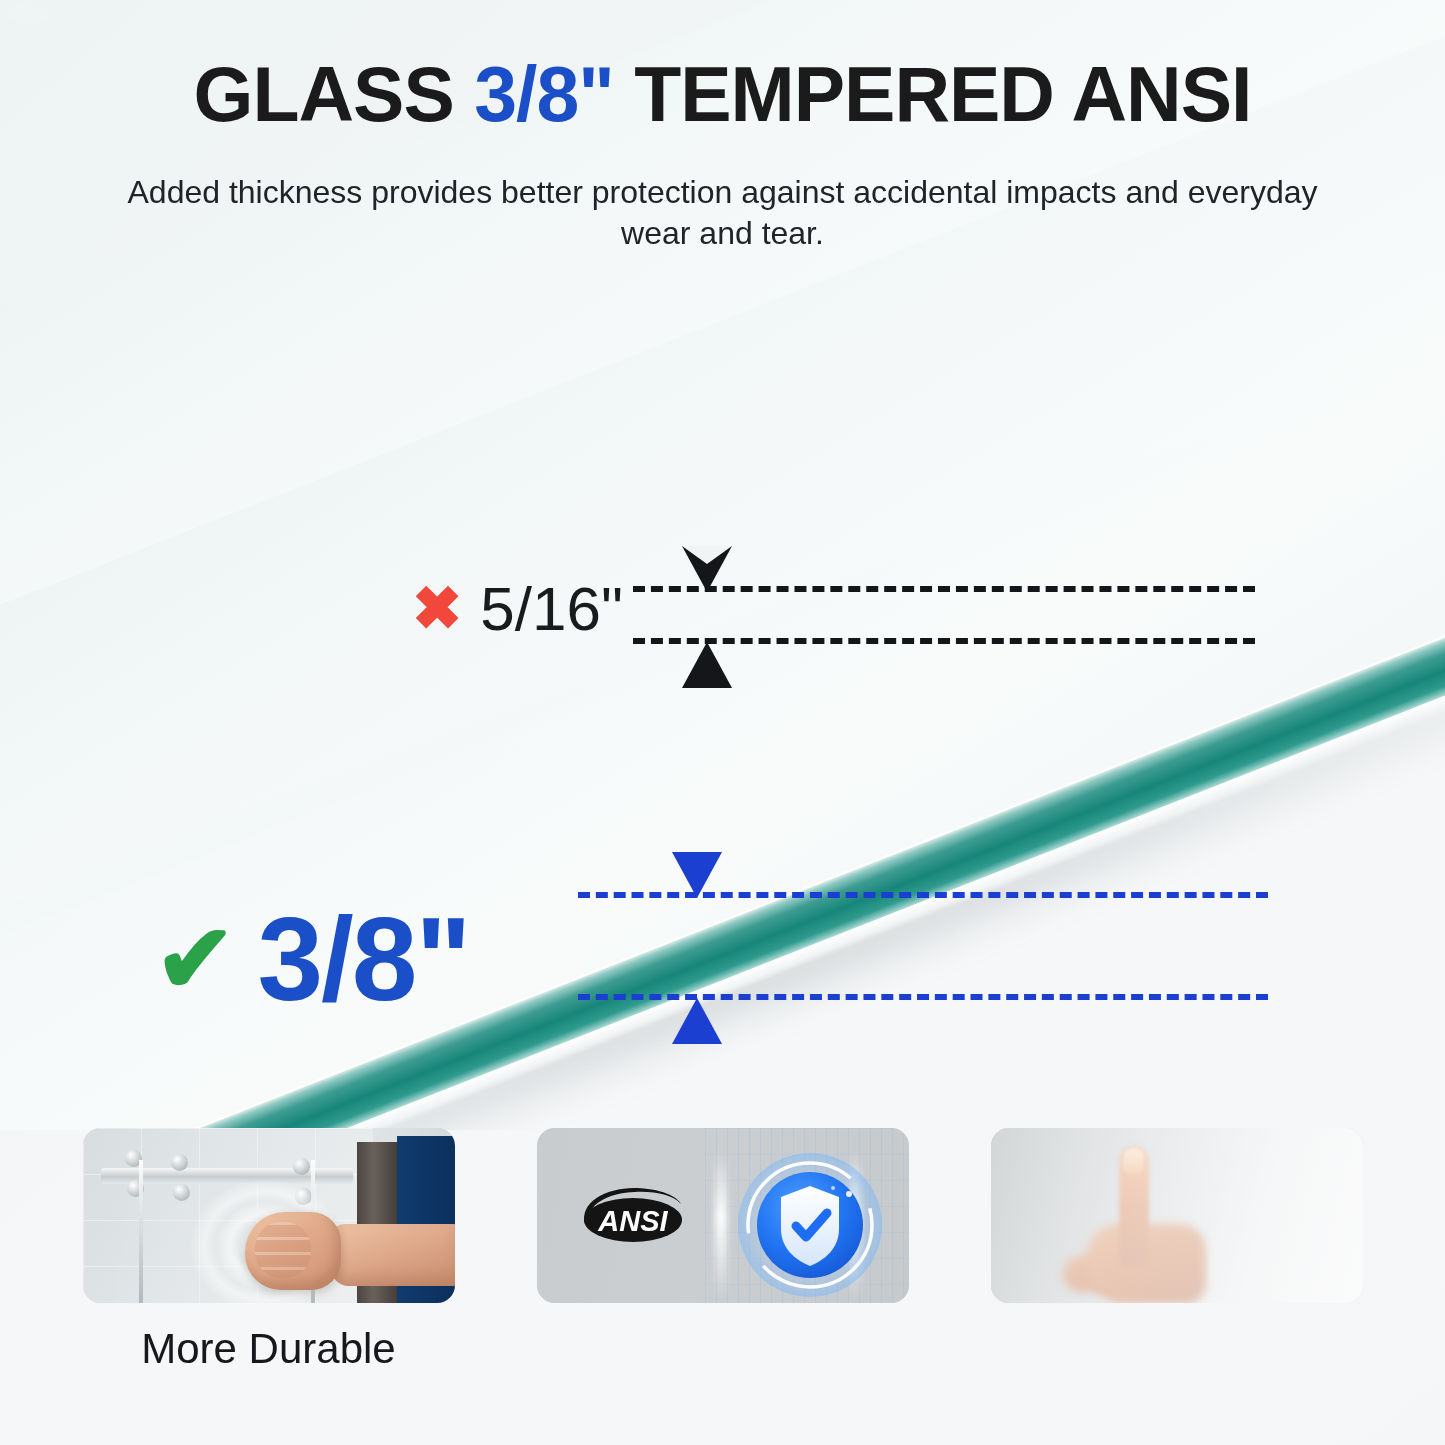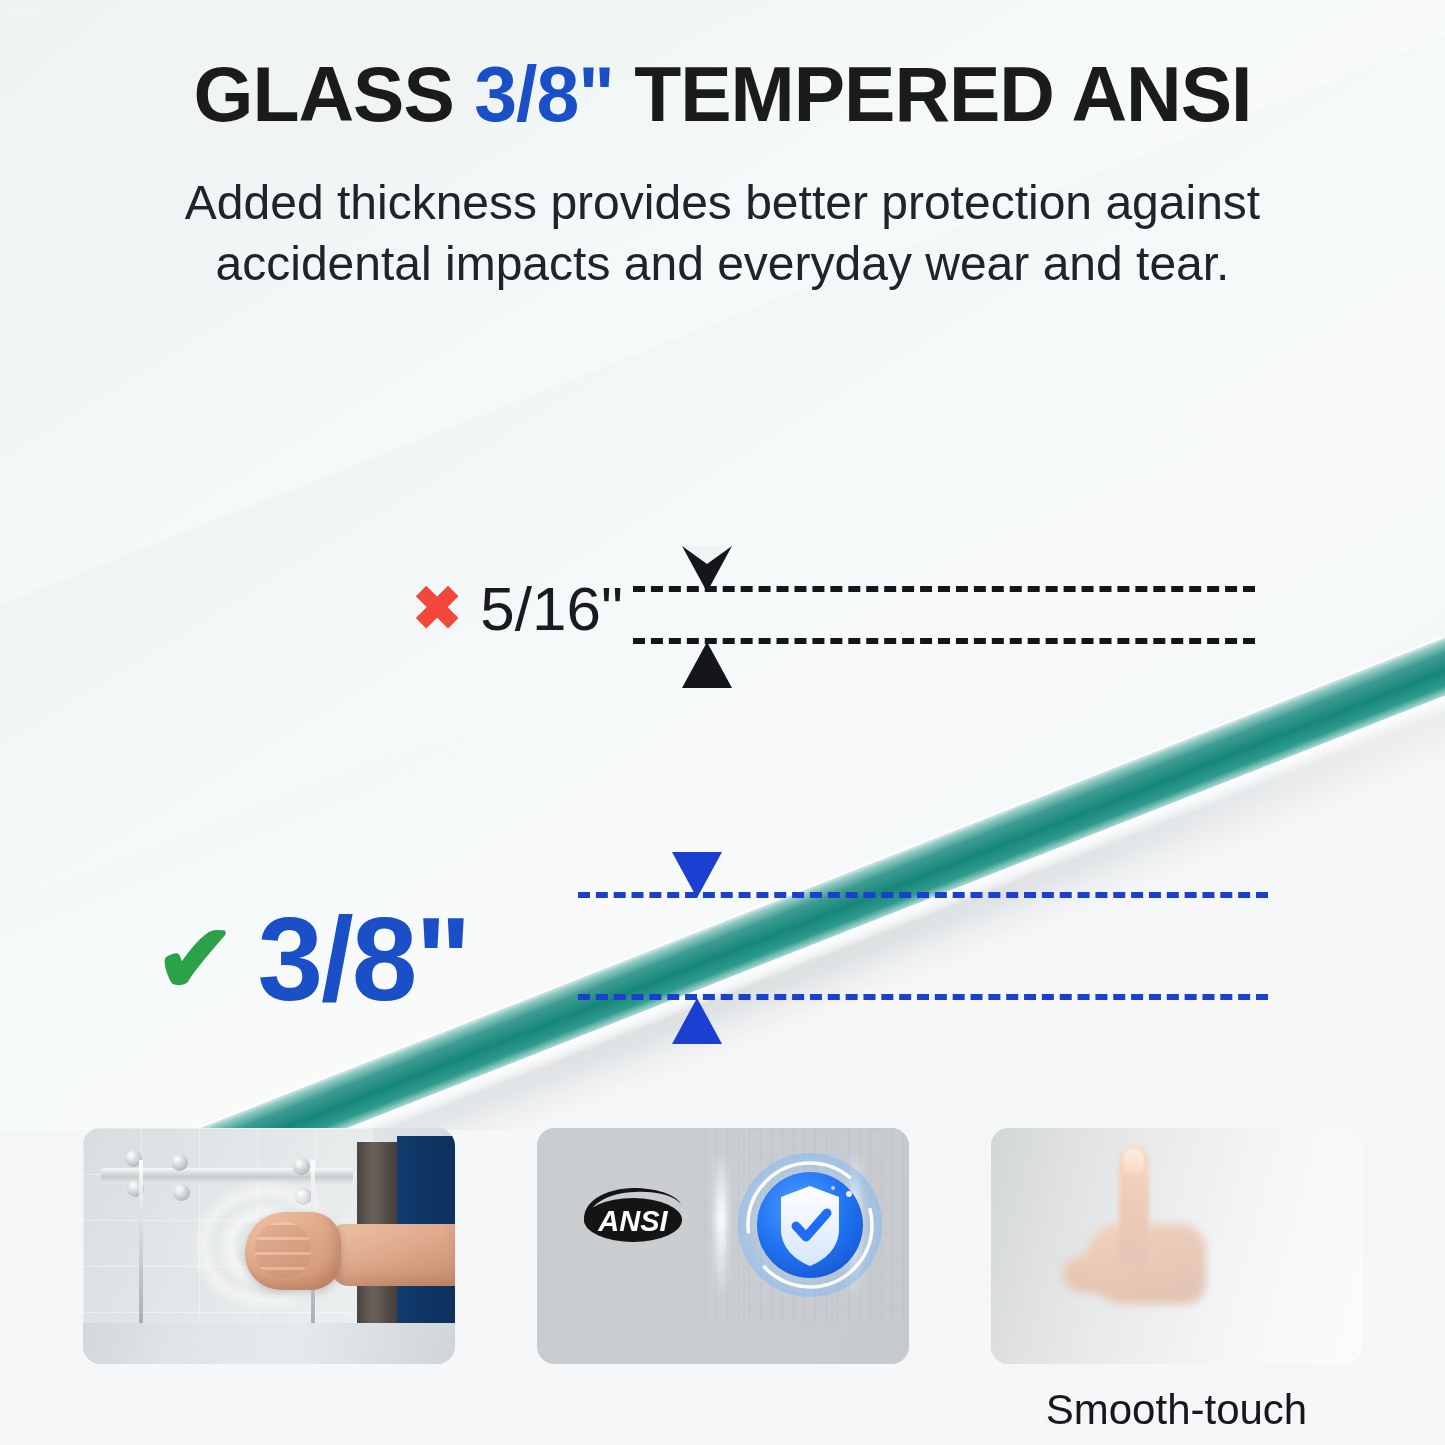--- a/index.html
+++ b/index.html
@@ -133,21 +133,21 @@
   }
   .headline .hl-accent { color: #1b4fc8; }
 
   .subhead {
     position: absolute;
     left: 50%;
     top: 172px;
     transform: translateX(-50%);
     width: 1230px;
     text-align: center;
-    font-size: 48px;
+    font-size: 32px;
     line-height: 1.28;
     color: #20242a;
     z-index: 30;
   }
 
   
   .callout { position: absolute; z-index: 40; }
 
   .mark {
     display: inline-block;
@@ -235,21 +235,21 @@
     height: 317px;
     display: flex;
     justify-content: center;
     gap: 82px;
     z-index: 50;
   }
   .card { width: 372px; }
   .card-thumb {
     position: relative;
     width: 372px;
-    height: 236px;
+    height: 175px;
     border-radius: 18px;
     overflow: hidden;
     background: #d5d7da;
   }
   .card-label {
     margin-top: 22px;
     text-align: center;
     font-size: 42px;
     color: #16181c;
     white-space: nowrap;
@@ -455,20 +455,21 @@
           <div class="shower-roller" style="left:44px; top:52px;"></div>
           <div class="shower-roller" style="left:90px; top:56px;"></div>
           <div class="shower-roller" style="left:212px; top:60px;"></div>
           <div class="shower-door-edge" style="left:56px;"></div>
           <div class="shower-door-edge" style="left:228px;"></div>
           <div class="ripple"></div>
           <div class="forearm"></div>
           <div class="fist"></div>
         </div>
       </div>
+      <div class="card-label">More Durable</div>
     </div>
 
     <div class="card">
       <div class="card-thumb">
         <div class="safer">
           <div class="circuit"></div>
           <div class="glow-bar" style="left:178px;"></div>
           <div class="glow-bar" style="left:312px;"></div>
 
           <div class="ansi-logo">
@@ -512,17 +513,16 @@
     <div class="card">
       <div class="card-thumb">
         <div class="touch">
           <div class="thumb"></div>
           <div class="knuckles"></div>
           <div class="finger"></div>
           <div class="nail"></div>
           <div class="frost"></div>
         </div>
       </div>
-      <div class="card-label">Smooth-touch</div>
     </div>
 
   </div>
 </div>
 
 </body></html>

